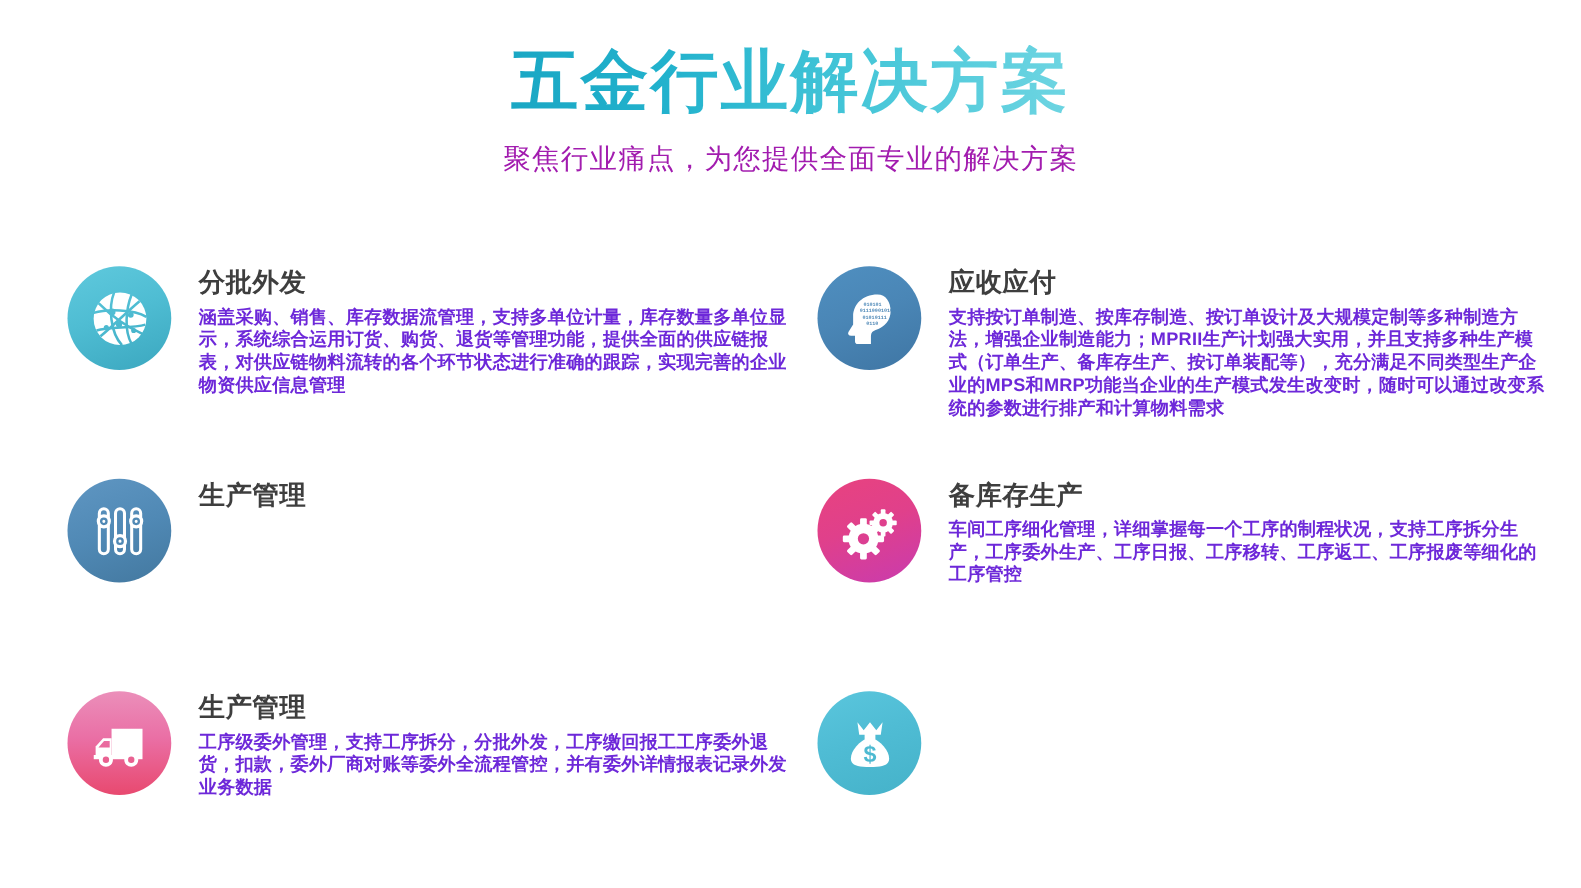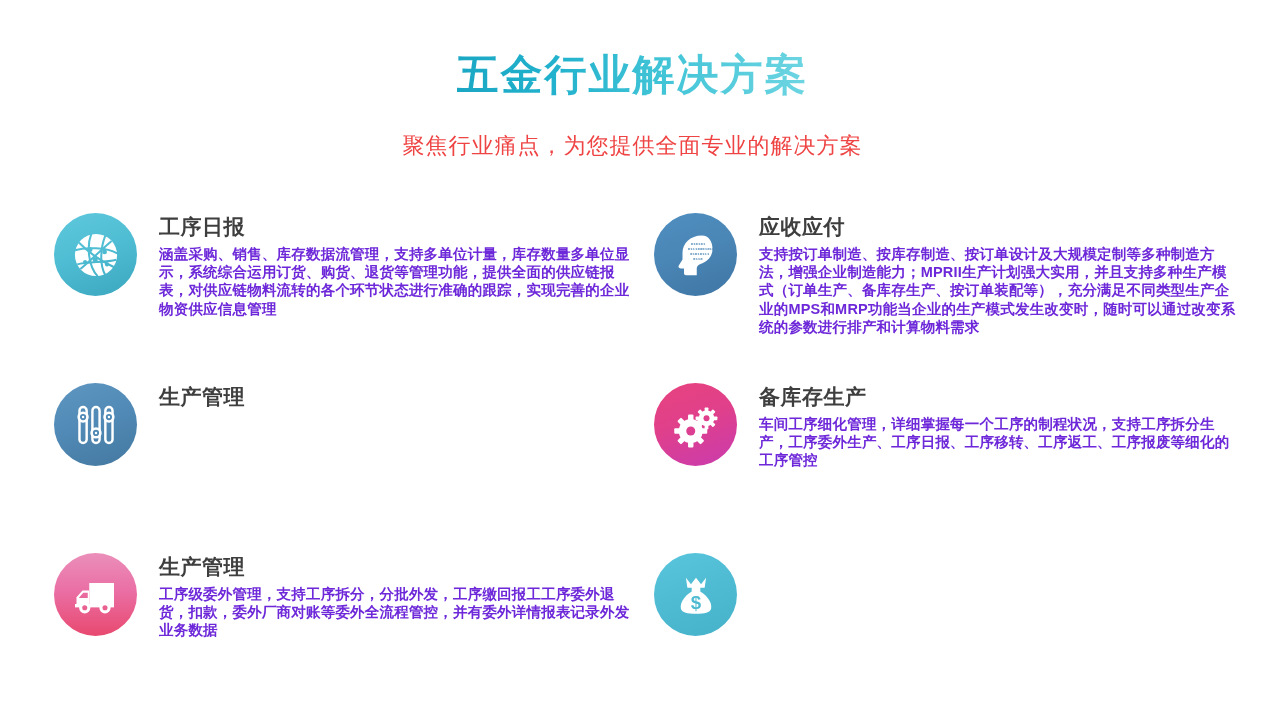--- a/index.html
+++ b/index.html
@@ -16,35 +16,35 @@
   }
 
   
   .header {
     width: 100%;
     text-align: center;
     padding-top: 36px;
     box-sizing: border-box;
   }
   .main-title {
-    font-size: 42px;
+    font-size: 54px;
     font-weight: bold;
     letter-spacing: 2px;
     line-height: 1.08;
-    margin: 16px;
+    margin: 0;
     background: linear-gradient(90deg, #1aa7c4 0%, #22b2cd 28%, #45c6d8 62%, #6ed5e2 100%);
     -webkit-background-clip: text;
     background-clip: text;
     color: transparent;
     -webkit-text-fill-color: transparent;
     display: inline-block;
   }
   .subtitle {
     font-size: 22px;
-    color: #ef4444;
+    color: #a21caf;
     margin: 18px 0 0 0;
     letter-spacing: 1px;
     font-weight: normal;
   }
 
   
   .features {
     position: absolute;
     top: 200px;
     left: 0;
@@ -133,21 +133,21 @@
             <circle cx="43" cy="28" r="3.0" fill="black"></circle>
             <circle cx="31" cy="38" r="3.2" fill="black"></circle>
             <circle cx="18" cy="41" r="2.6" fill="black"></circle>
             <circle cx="46" cy="44" r="2.6" fill="black"></circle>
           </mask>
         </defs>
         <rect x="0" y="0" width="64" height="64" fill="#ffffff" mask="url(#m-net)"></rect>
       </svg>
     </div>
     <div class="feature-text">
-      <h2 class="feature-title">工序日报</h2>
+      <h2 class="feature-title">分批外发</h2>
       <p class="feature-desc">涵盖采购、销售、库存数据流管理，支持多单位计量，库存数量多单位显示，系统综合运用订货、购货、退货等管理功能，提供全面的供应链报表，对供应链物料流转的各个环节状态进行准确的跟踪，实现完善的企业物资供应信息管理</p>
     </div>
   </div>
 
   <div class="feature">
     <div class="icon-circle grad-blue">
       <svg width="48" height="48" viewBox="0 0 64 64" aria-hidden="true">
         <defs>
           <mask id="m-head">
             <rect x="0" y="0" width="64" height="64" fill="black"></rect>

